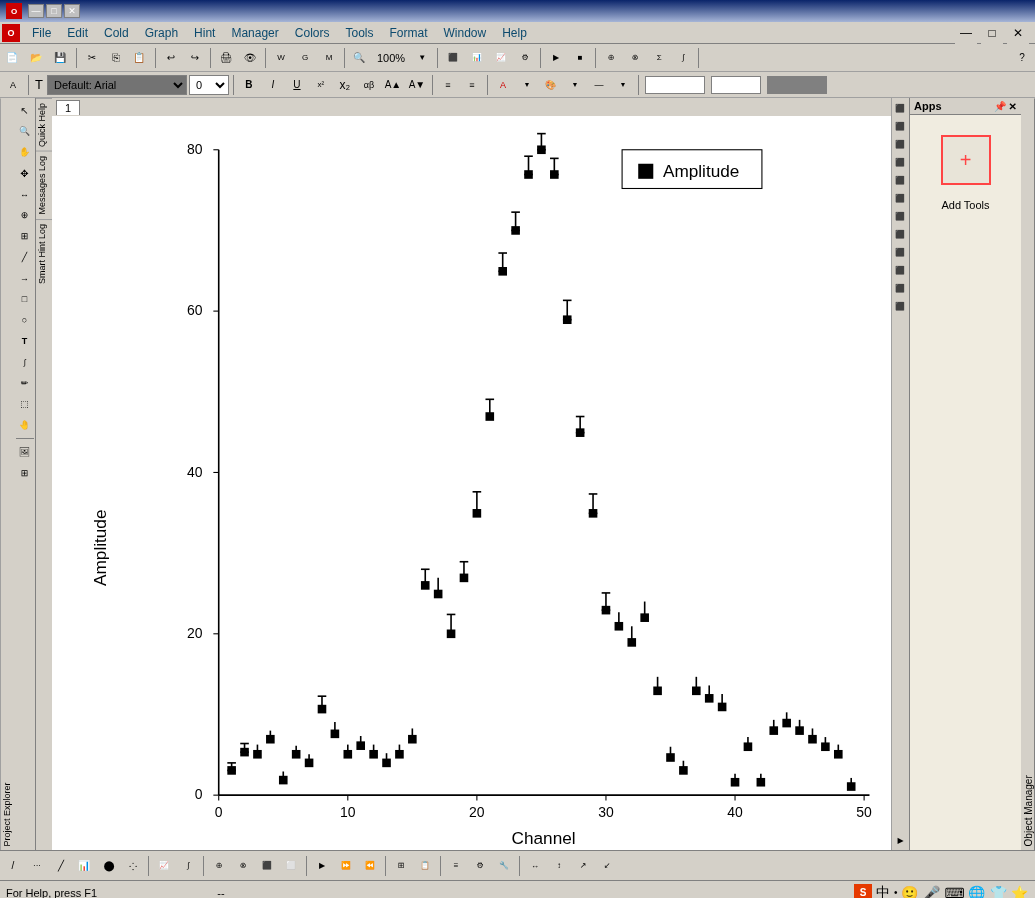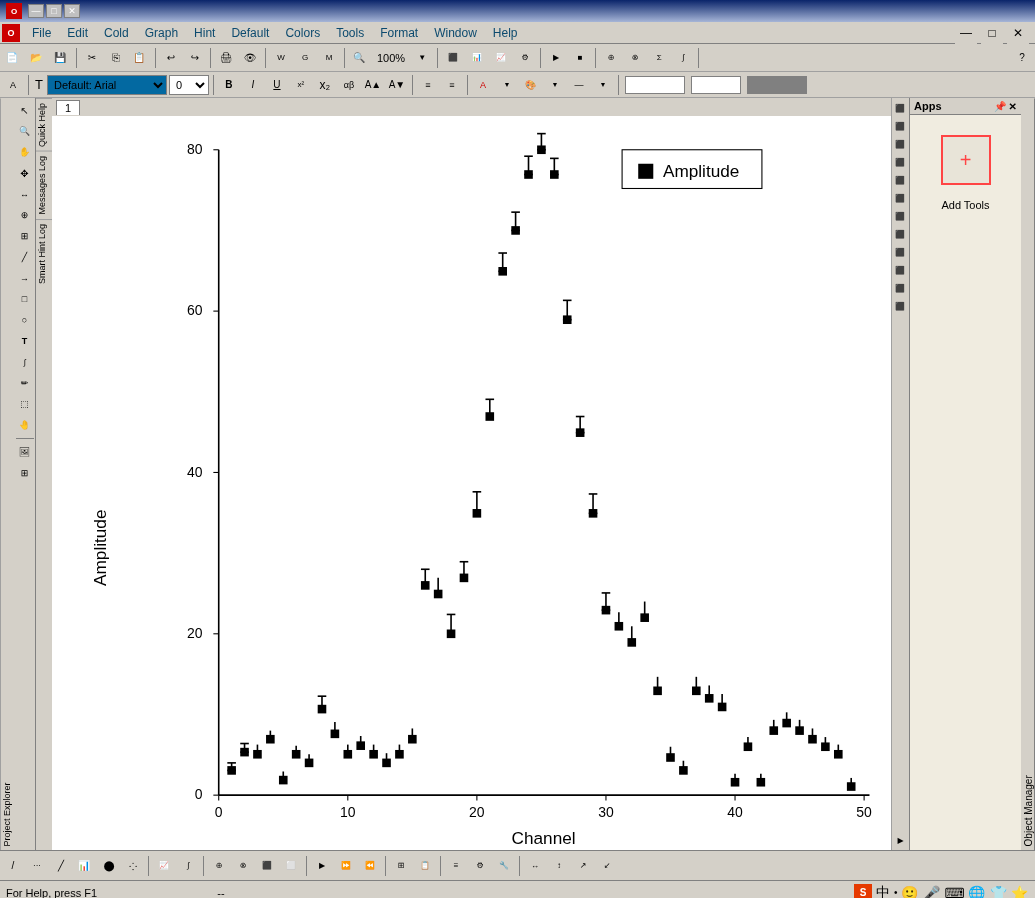--- a/index.html
+++ b/index.html
@@ -73,23 +73,23 @@
       background: #d4d0c8;
       display: flex;
       align-items: center;
       padding: 0 2px;
       border-bottom: 1px solid #a0a0a0;
       gap: 2px;
     }
     .font-select {
       height: 20px; font-size: 11px;
       border: 1px solid #808080;
-      background: #0369a1;
+      background: #737373;
       padding: 0 2px;
-      width: 120px;
+      width: 140px;
     }
     .size-select {
       height: 20px; font-size: 11px;
       border: 1px solid #808080;
       background: white;
       padding: 0 2px;
       width: 40px;
     }
 
     
@@ -267,21 +267,21 @@
   </div>
 </div>
 
 <div id="menu-bar">
   <div class="app-icon">O</div>
   <div class="menu-item">File</div>
   <div class="menu-item">Edit</div>
   <div class="menu-item">Cold</div>
   <div class="menu-item">Graph</div>
   <div class="menu-item">Hint</div>
-  <div class="menu-item">Default</div>
+  <div class="menu-item">Manager</div>
   <div class="menu-item">Colors</div>
   <div class="menu-item">Tools</div>
   <div class="menu-item">Format</div>
   <div class="menu-item">Window</div>
   <div class="menu-item">Help</div>
   <div style="flex:1"></div>
   <div style="display:flex;align-items:center;gap:4px;padding-right:4px;">
     <div class="tb-btn" style="font-size:12px;">—</div>
     <div class="tb-btn" style="font-size:12px;">□</div>
     <div class="tb-btn" style="font-size:12px;">✕</div>

